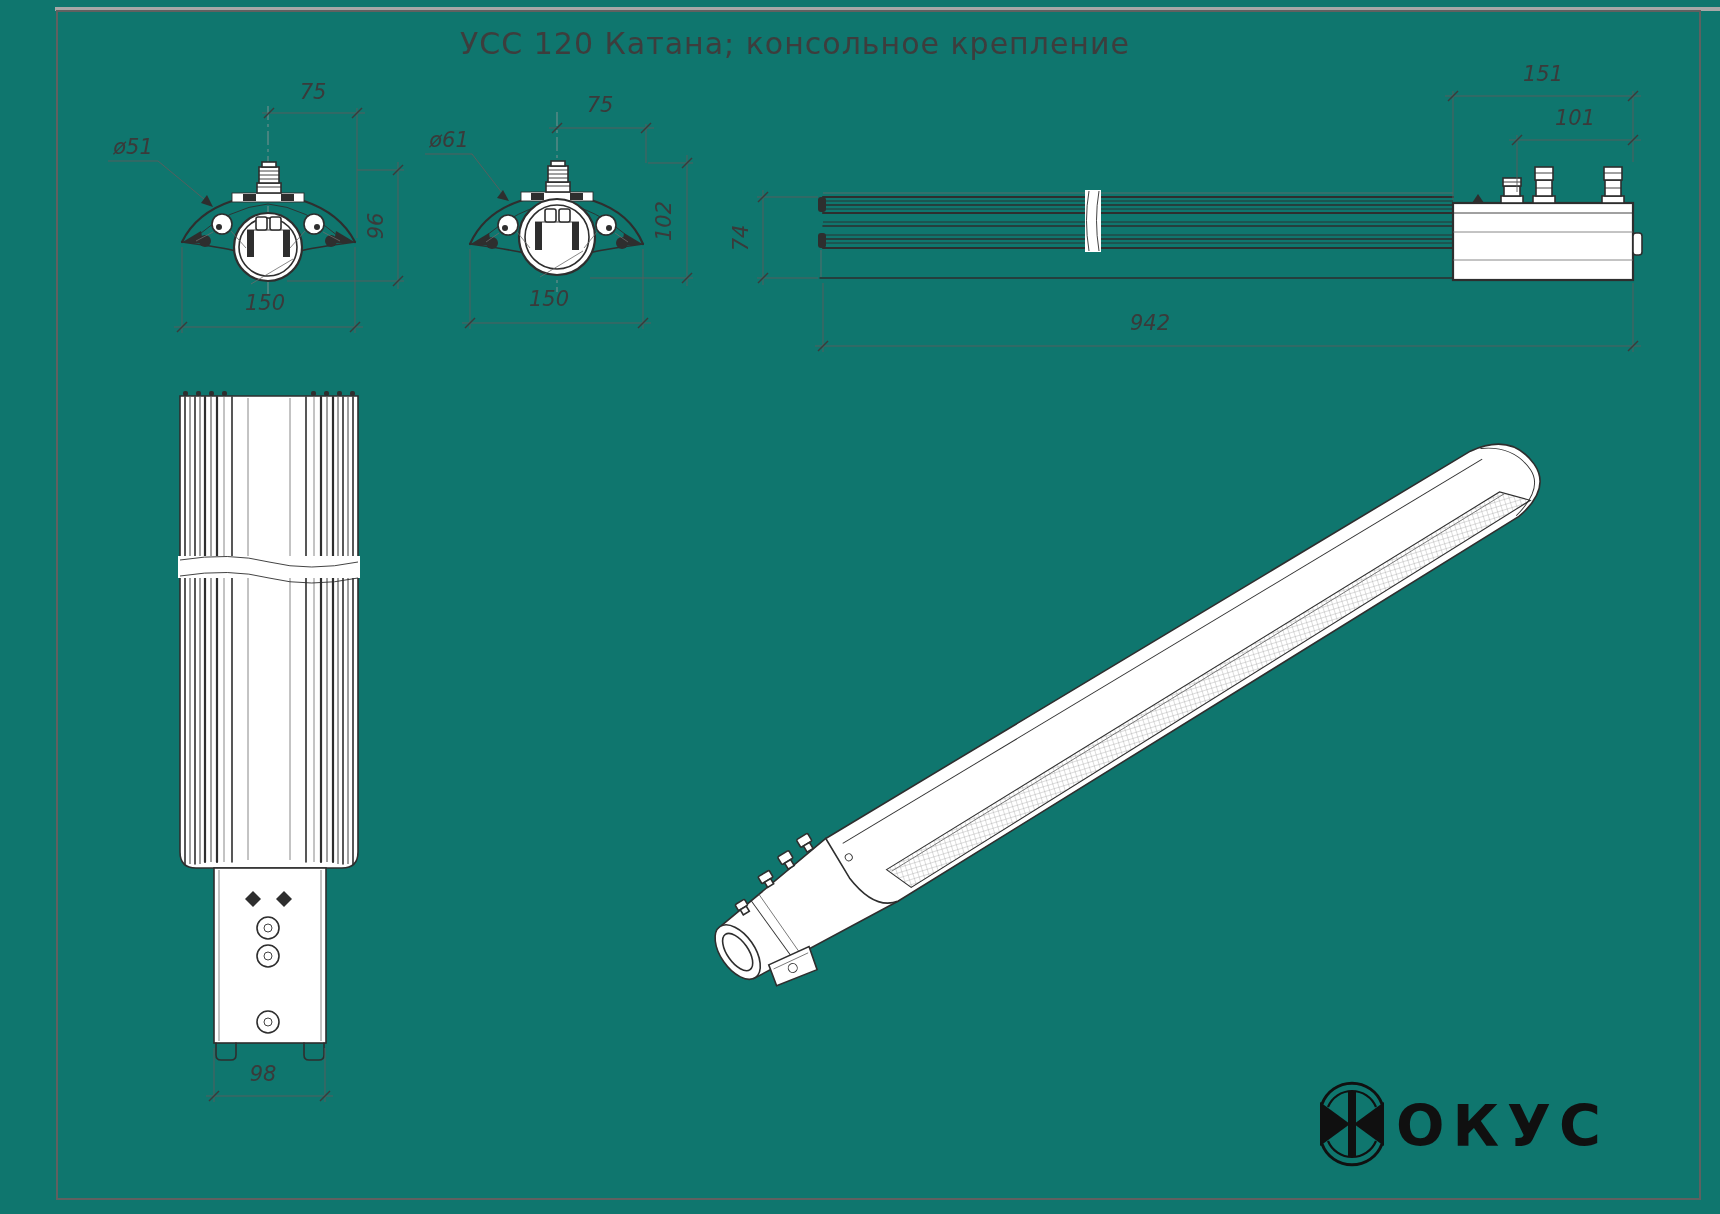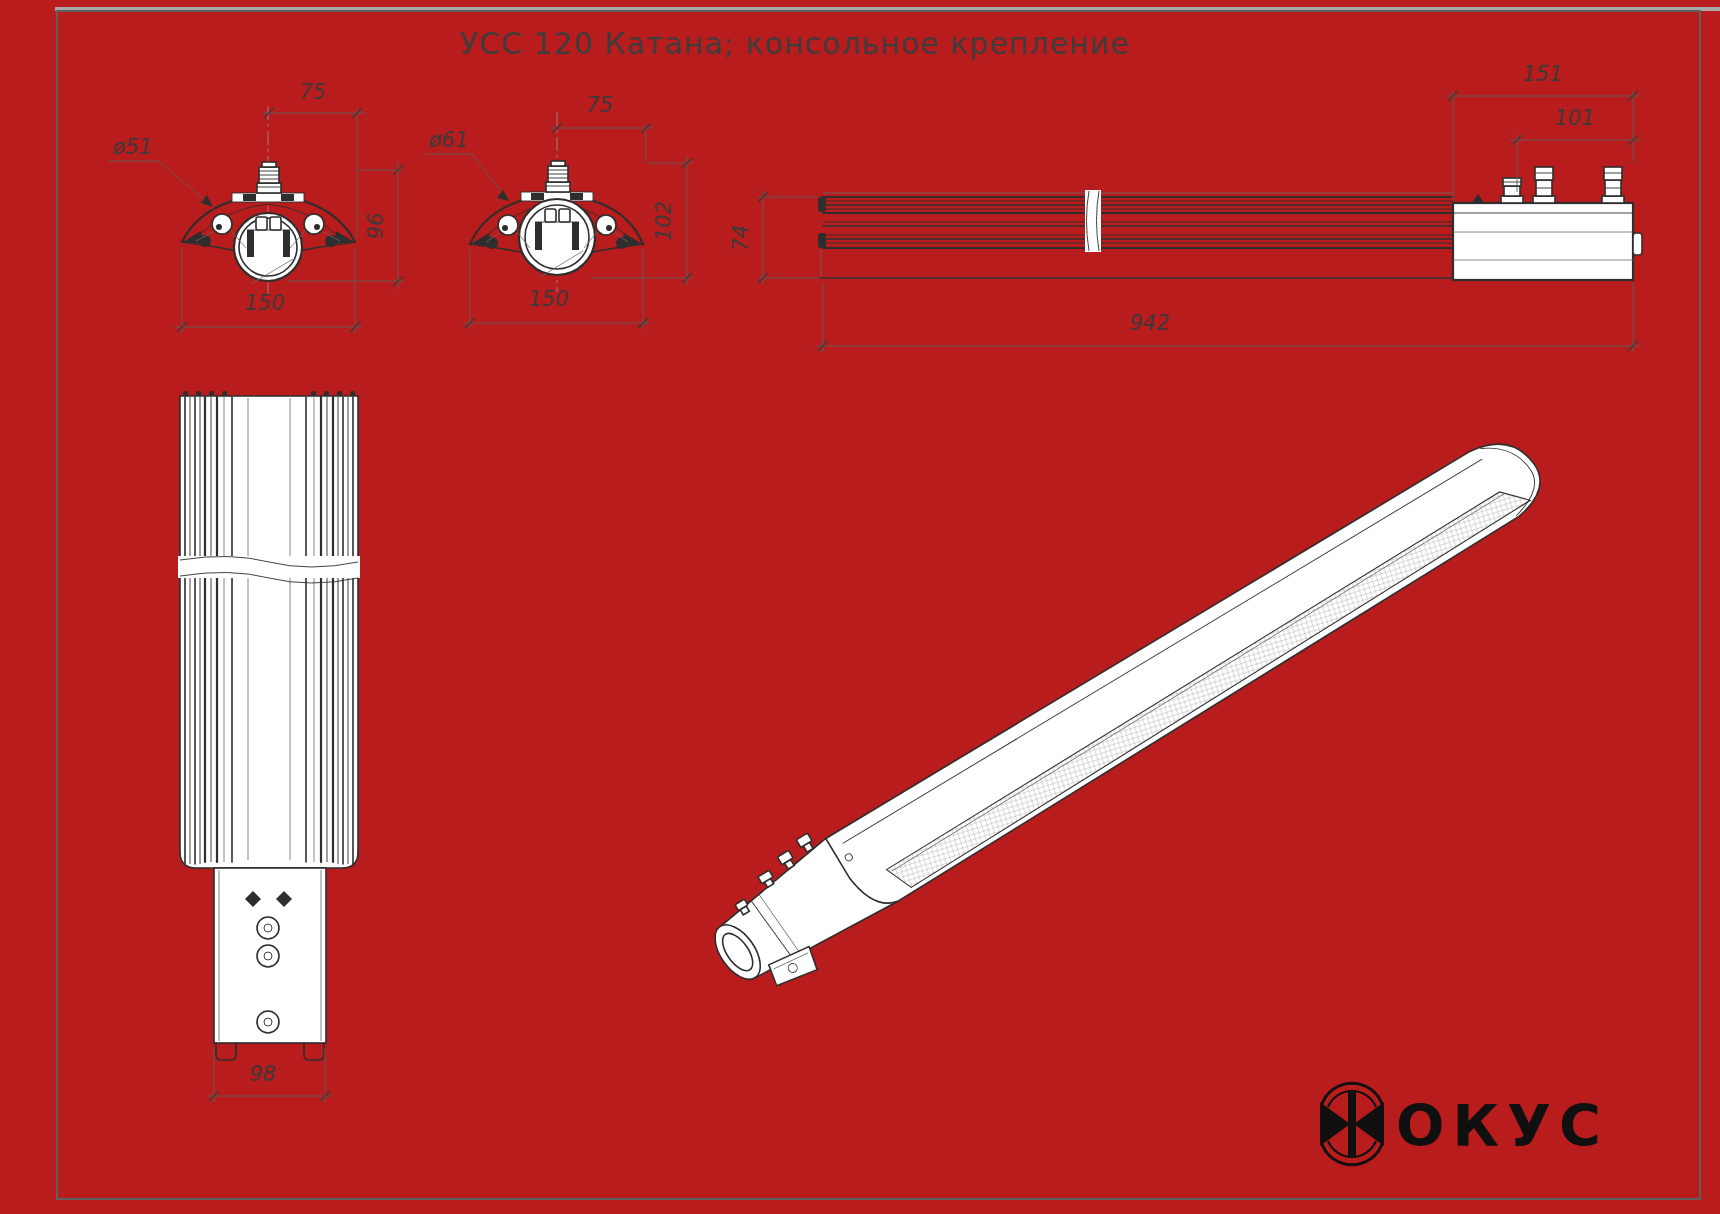--- a/index.html
+++ b/index.html
@@ -1,16 +1,16 @@
 <!DOCTYPE html>
 <html><head>
 <meta charset="utf-8">
 <style>
   html,body{margin:0;padding:0;background:#fff;}
-  .canvas{position:relative;width:1720px;height:1214px;background:#b91c1c;overflow:hidden;
+  .canvas{position:relative;width:1720px;height:1214px;background:#0f766e;overflow:hidden;
           font-family:"DejaVu Sans",sans-serif;}
   svg{position:absolute;left:0;top:0;}
   .s1{stroke:#2e2e2e;fill:none;stroke-width:1.6;stroke-linecap:round;}
   .s2{stroke:#2e2e2e;fill:none;stroke-width:2.2;stroke-linecap:round;}
   .sthin{stroke:#2e2e2e;fill:none;stroke-width:0.9;}
   .slight{stroke:#6b6b6b;fill:none;stroke-width:0.8;}
   .f{fill:#2e2e2e;stroke:none;}
   .wf{fill:#ffffff;}
   .dim{stroke:#5c5c5c;stroke-width:0.9;fill:none;}
   .tick{stroke:#3a3a3a;stroke-width:1.5;}

